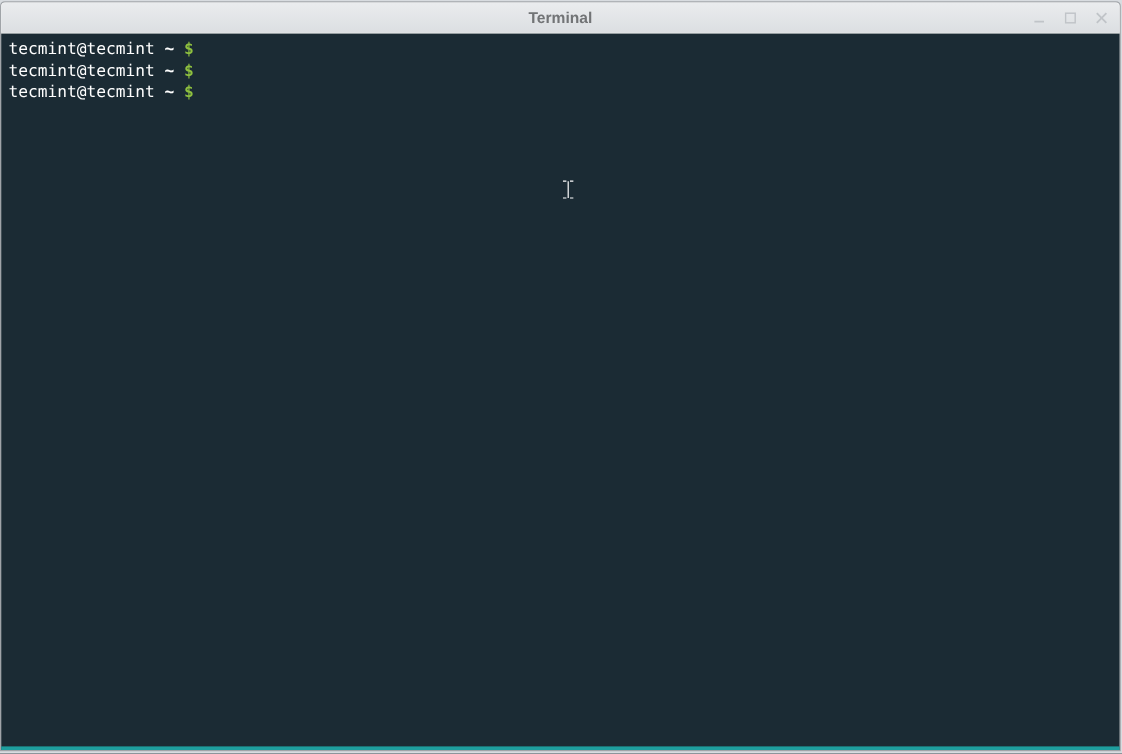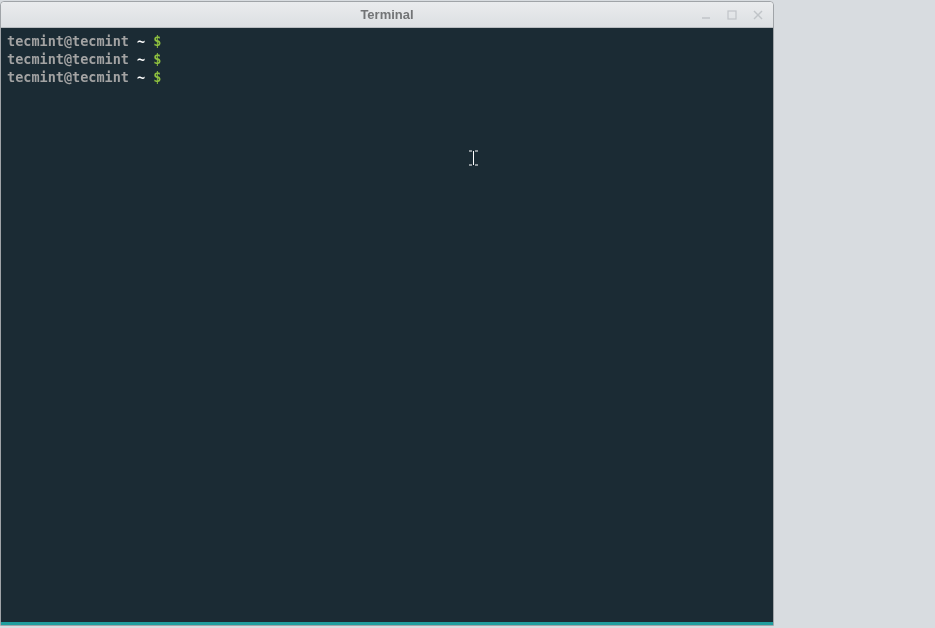--- a/index.html
+++ b/index.html
@@ -10,21 +10,21 @@
     
     body {
       width: 935px;
       height: 628px;
       background: #d8dce0;
       font-family: monospace;
       overflow: hidden;
     }
     
     .window {
-      width: 774px;
+      width: 934px;
       height: 625px;
       background: #fff;
       border: 1px solid #a0a4a8;
       border-radius: 4px 4px 0 0;
       display: flex;
       flex-direction: column;
       margin: 1px 0 0 0;
     }
     
     .titlebar {
@@ -77,22 +77,22 @@
       color: #ffffff;
       position: relative;
       border-bottom: 3px solid #1e9e9e;
     }
     
     .terminal-line {
       white-space: pre;
     }
     
     .prompt-user {
-      color: #a3a3a3;
-      font-weight: bold;
+      color: #ffffff;
+      font-weight: normal;
     }
     
     .prompt-sep {
       color: #ffffff;
       font-weight: bold;
     }
     
     .prompt-dollar {
       color: #8ec03f;
       font-weight: bold;

